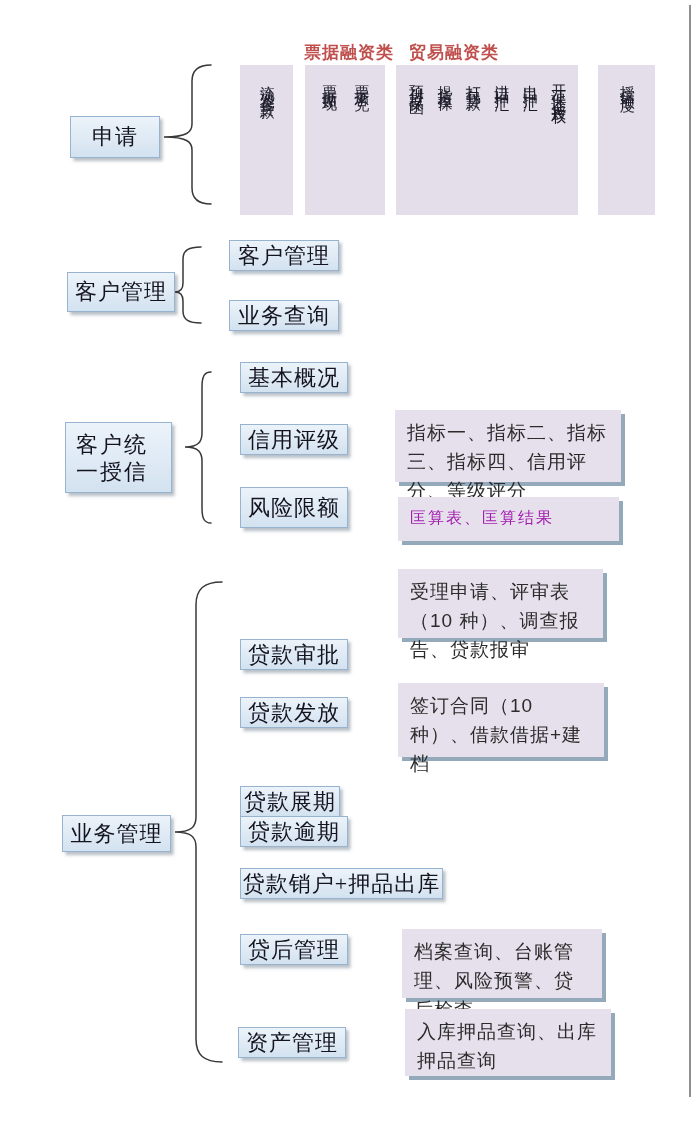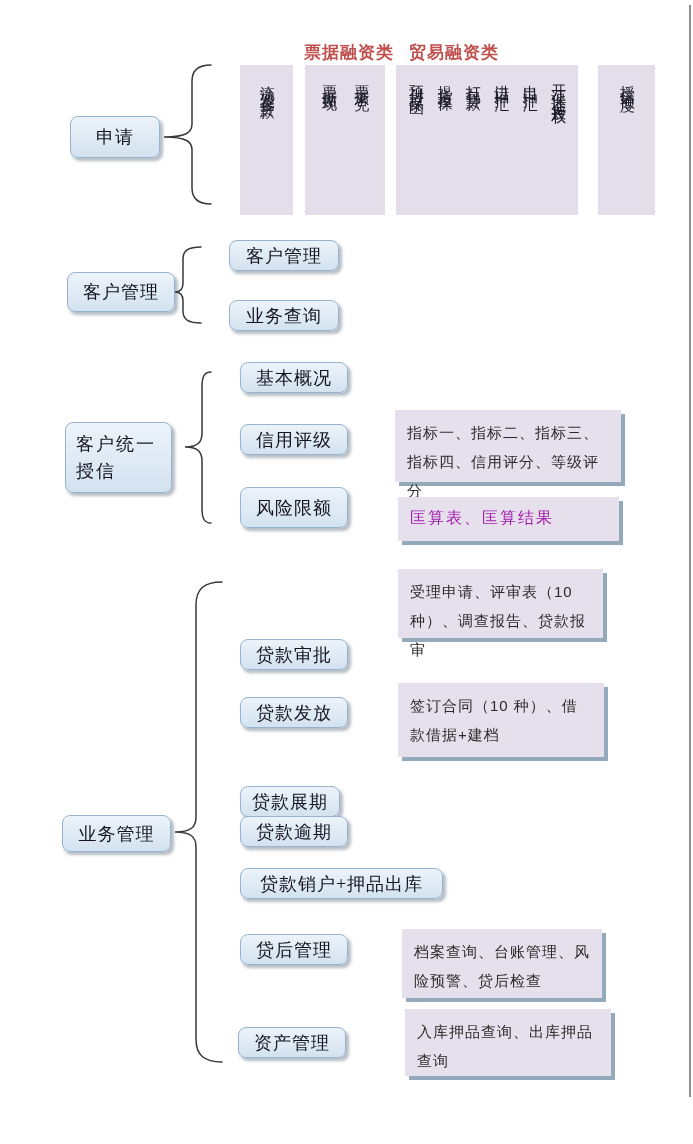--- a/index.html
+++ b/index.html
@@ -18,35 +18,35 @@
     display:flex;flex-direction:row;justify-content:space-evenly;
     padding-top:8px;box-sizing:border-box;
   }
   .vcol{
     writing-mode:vertical-rl;text-orientation:upright;
     font-size:15px;letter-spacing:4px;color:#1b1b28;line-height:1.15;
   }
   
   .bbox{
     position:absolute;background:linear-gradient(180deg,#ecf3fa 0%,#d3e2f0 100%);
-    border:1px solid #98b3ce;border-radius:8px;
+    border:1px solid #98b3ce;border-radius:0;
     box-shadow:2.5px 3px 3px rgba(110,125,140,.5);
     display:flex;align-items:center;justify-content:center;
-    font-size:18px;color:#14141f;letter-spacing:1px;box-sizing:border-box;
+    font-size:22px;color:#14141f;letter-spacing:1px;box-sizing:border-box;
     white-space:nowrap;
   }
   .bbox.wrap{
     justify-content:flex-start;align-items:center;
     padding:8px 10px;line-height:27px;letter-spacing:2px;white-space:normal;
   }
   
   .abox{
     position:absolute;background:#E6E0EC;box-shadow:4px 4px 0 #94aabb;
     font-family:"Liberation Sans","DejaVu Sans",sans-serif;
-    font-size:15px;color:#2b2b2b;line-height:29px;letter-spacing:1px;
+    font-size:19px;color:#2b2b2b;line-height:29px;letter-spacing:1px;
     padding:8px 12px;box-sizing:border-box;
   }
   .abox.serif{
     font-family:"Liberation Serif","DejaVu Serif",serif;
     color:#a21caf;font-size:16px;letter-spacing:2px;line-height:26px;
   }
   .brace{position:absolute;}
   .brace path{fill:none;stroke:#383838;stroke-width:1.5;stroke-linecap:round;}
 </style>
 </head>

